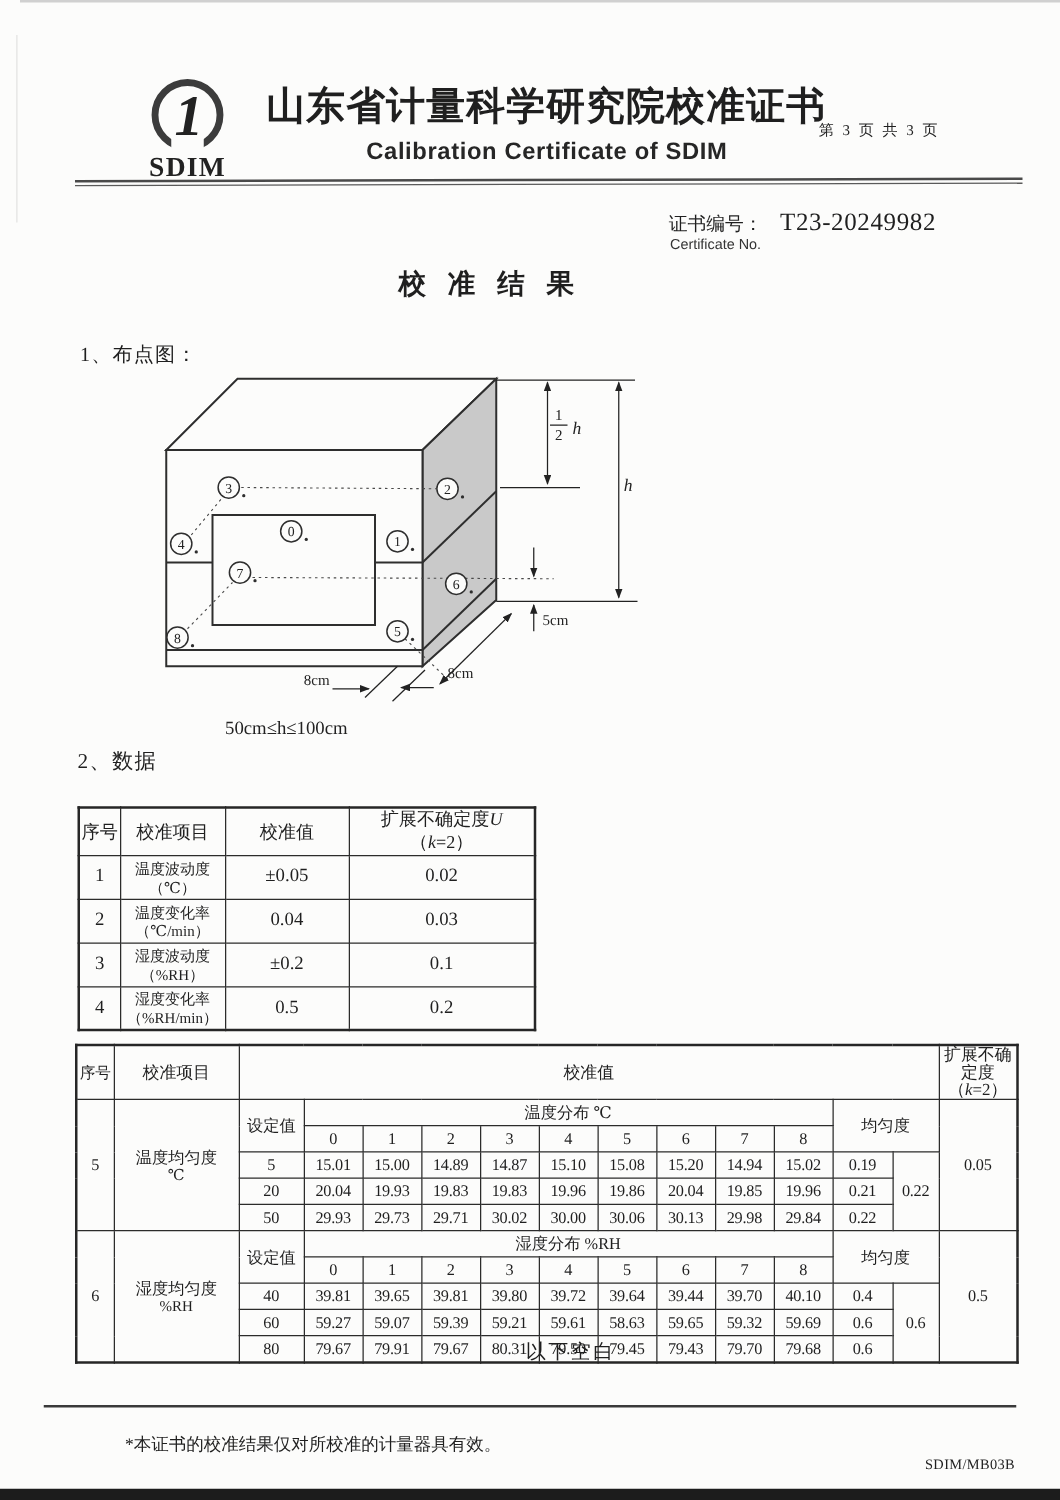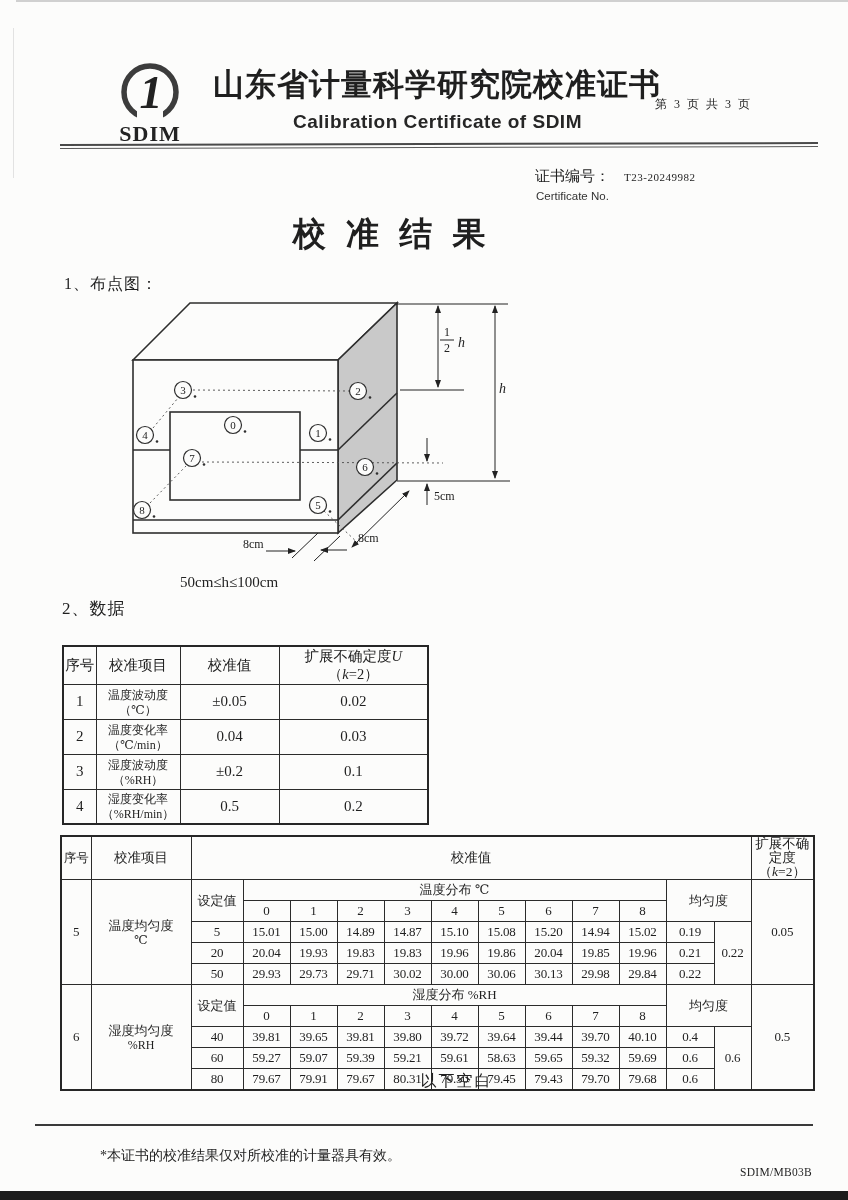--- a/index.html
+++ b/index.html
@@ -20,25 +20,25 @@
   .logo { top:58px; left:93px; width:115px; height:88px; }
   .title-cn { top:64px; left:213px; width:445px; font-size:31px; font-weight:bold; letter-spacing:1px; white-space:nowrap; }
   .page-info { top:96px; left:655px; font-size:12px; letter-spacing:2px; white-space:nowrap; }
   .title-en { top:111px; left:215px; width:445px; text-align:center; font-family:"Liberation Sans","DejaVu Sans",sans-serif; font-size:19px; font-weight:bold; letter-spacing:.5px; color:#262626; }
   .rule-wrap { top:143px; left:60px; width:758px; height:6px; }
   .rule-wrap .r1 { position:absolute; top:0; left:0; right:0; height:1.6px; background:#4a4a4a; transform:rotate(-0.15deg); }
   .rule-wrap .r2 { position:absolute; top:3.5px; left:0; right:0; height:1.4px; background:#5a5a5a; transform:rotate(-0.15deg); }
 
   
   .cert-row { top:167px; left:535px; font-size:15px; white-space:nowrap; }
-  .cert-row .val { font-size:11px; letter-spacing:.5px; margin-left:14px;margin-top:32px; }
+  .cert-row .val { font-size:20px; letter-spacing:.5px; margin-left:14px;margin-top:32px; }
   .cert-en { top:190px; left:536px; font-family:"Liberation Sans","DejaVu Sans",sans-serif; font-size:11.5px; color:#333; }
 
   
-  .main-title { top:212px; left:0; width:784px; text-align:center; font-size:33px; font-weight:bold; letter-spacing:6px; }
+  .main-title { top:212px; left:0; width:784px; text-align:center; font-size:22px; font-weight:bold; letter-spacing:6px; }
   .main-sub { top:249px; left:0; width:848px; text-align:center; font-family:"Liberation Sans","DejaVu Sans",sans-serif; font-size:15px; color:#2b2b2b; }
   .sec1 { top:274px; left:64px; font-size:16px; letter-spacing:1px; }
   .sec2 { top:597px; left:62px; font-size:17px; letter-spacing:1px; }
 
   .diagram { top:290px; left:100px; }
 
   
   table { border-collapse:collapse; table-layout:fixed; }
   td,th { border:1.5px solid #2b2b2b; text-align:center; vertical-align:middle; font-weight:normal; padding:0 1px; }
   .t1 { top:645px; left:62px; width:365px; border:2.4px solid #262626; }

